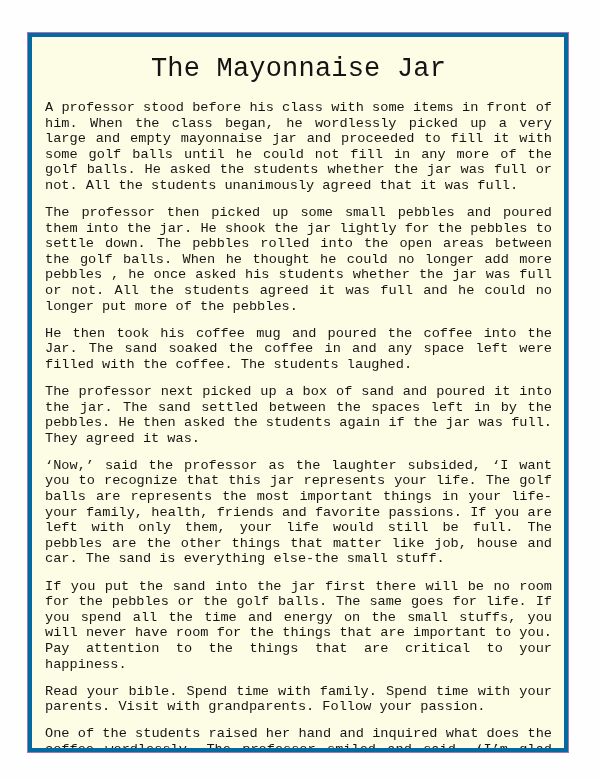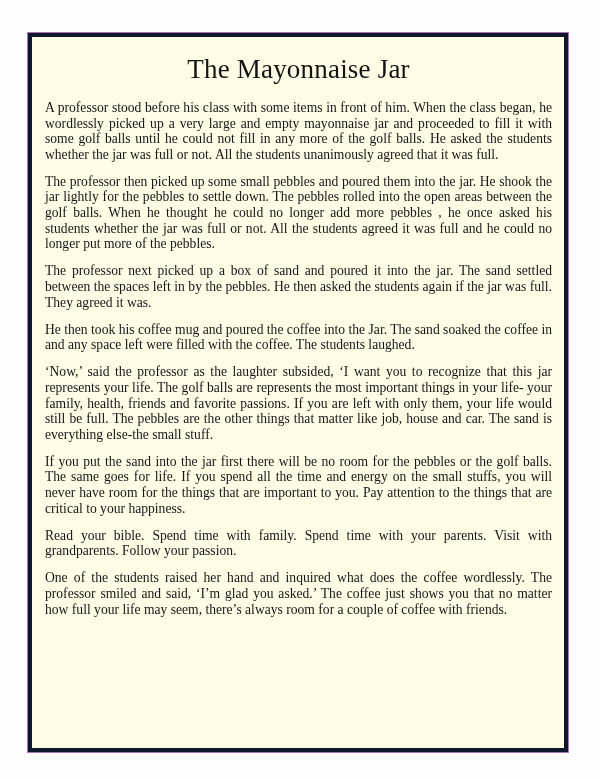--- a/index.html
+++ b/index.html
@@ -15,24 +15,25 @@
     overflow: hidden;
   }
   .frame {
     position: absolute;
     left: 28px;
     top: 33px;
     width: 540px;
     height: 719px;
     box-sizing: border-box;
     background: #fdfce4;
-    border: 4px solid #0f172a;
+    border: 4px solid #0369a1;
     outline: 1px solid #a576b2;
     padding: 16px 12px 0 13px;
     overflow: hidden;
+    font-family: Liberation Mono, monospace;
   }
   .title {
     font-size: 27px;
     line-height: 32px;
     font-weight: normal;
     color: #141414;
     text-align: center;
     margin: 0 0 15px 0;
     letter-spacing: 0.2px;
   }
@@ -45,19 +46,19 @@
   }
 </style>
 </head>
 <body>
 
 <div class="frame">
   <h1 class="title">The Mayonnaise Jar</h1>
 
   <p>A professor stood before his class with some items in front of him. When the class began, he wordlessly picked up a very large and empty mayonnaise jar and proceeded to fill it with some golf balls until he could not fill in any more of the golf balls.  He asked the students whether the jar was full or not. All the students unanimously  agreed that it was full.</p>
   <p>The professor then picked up some small pebbles and poured them into the jar. He shook the jar lightly for the pebbles to settle down. The pebbles rolled into the open areas between the golf balls. When he thought he could no longer add more pebbles , he once asked his students whether the jar was full or not. All the students agreed it was full and he could no longer put more of the pebbles.</p>
+  <p>He then took his coffee mug and poured the coffee into the Jar.  The sand soaked the coffee in and any space left were filled with the coffee.  The students laughed.</p>
   <p>The professor next picked up a box of sand and poured it into the jar. The sand settled between the spaces left in by the pebbles. He then asked the students again if the jar was full. They agreed it was.</p>
-  <p>He then took his coffee mug and poured the coffee into the Jar.  The sand soaked the coffee in and any space left were filled with the coffee.  The students laughed.</p>
   <p>‘Now,’ said the professor as the laughter subsided, ‘I want you to recognize that this jar represents your life. The golf balls are represents the most  important things in your life- your family, health, friends and favorite passions. If you are left with only them, your life would still be full. The pebbles are the other things that matter like job, house and car. The sand is everything else-the small stuff.</p>
   <p>If you put the sand into the jar first there will be no room for the pebbles or the golf balls. The same goes for life.  If you spend all the time and energy on the small stuffs, you will never have room for the things that are important to you. Pay attention to the things that are critical to your happiness.</p>
   <p>Read your bible.  Spend time with family.  Spend time with your parents.  Visit with grandparents.  Follow your passion.</p>
   <p>One of the students raised her hand and inquired what does the coffee wordlessly. The professor smiled and said, ‘I’m glad you asked.’ The coffee just shows you that no matter how full your life may seem, there’s always room for a couple of coffee with friends.</p>
 </div>
 
 </body></html>

